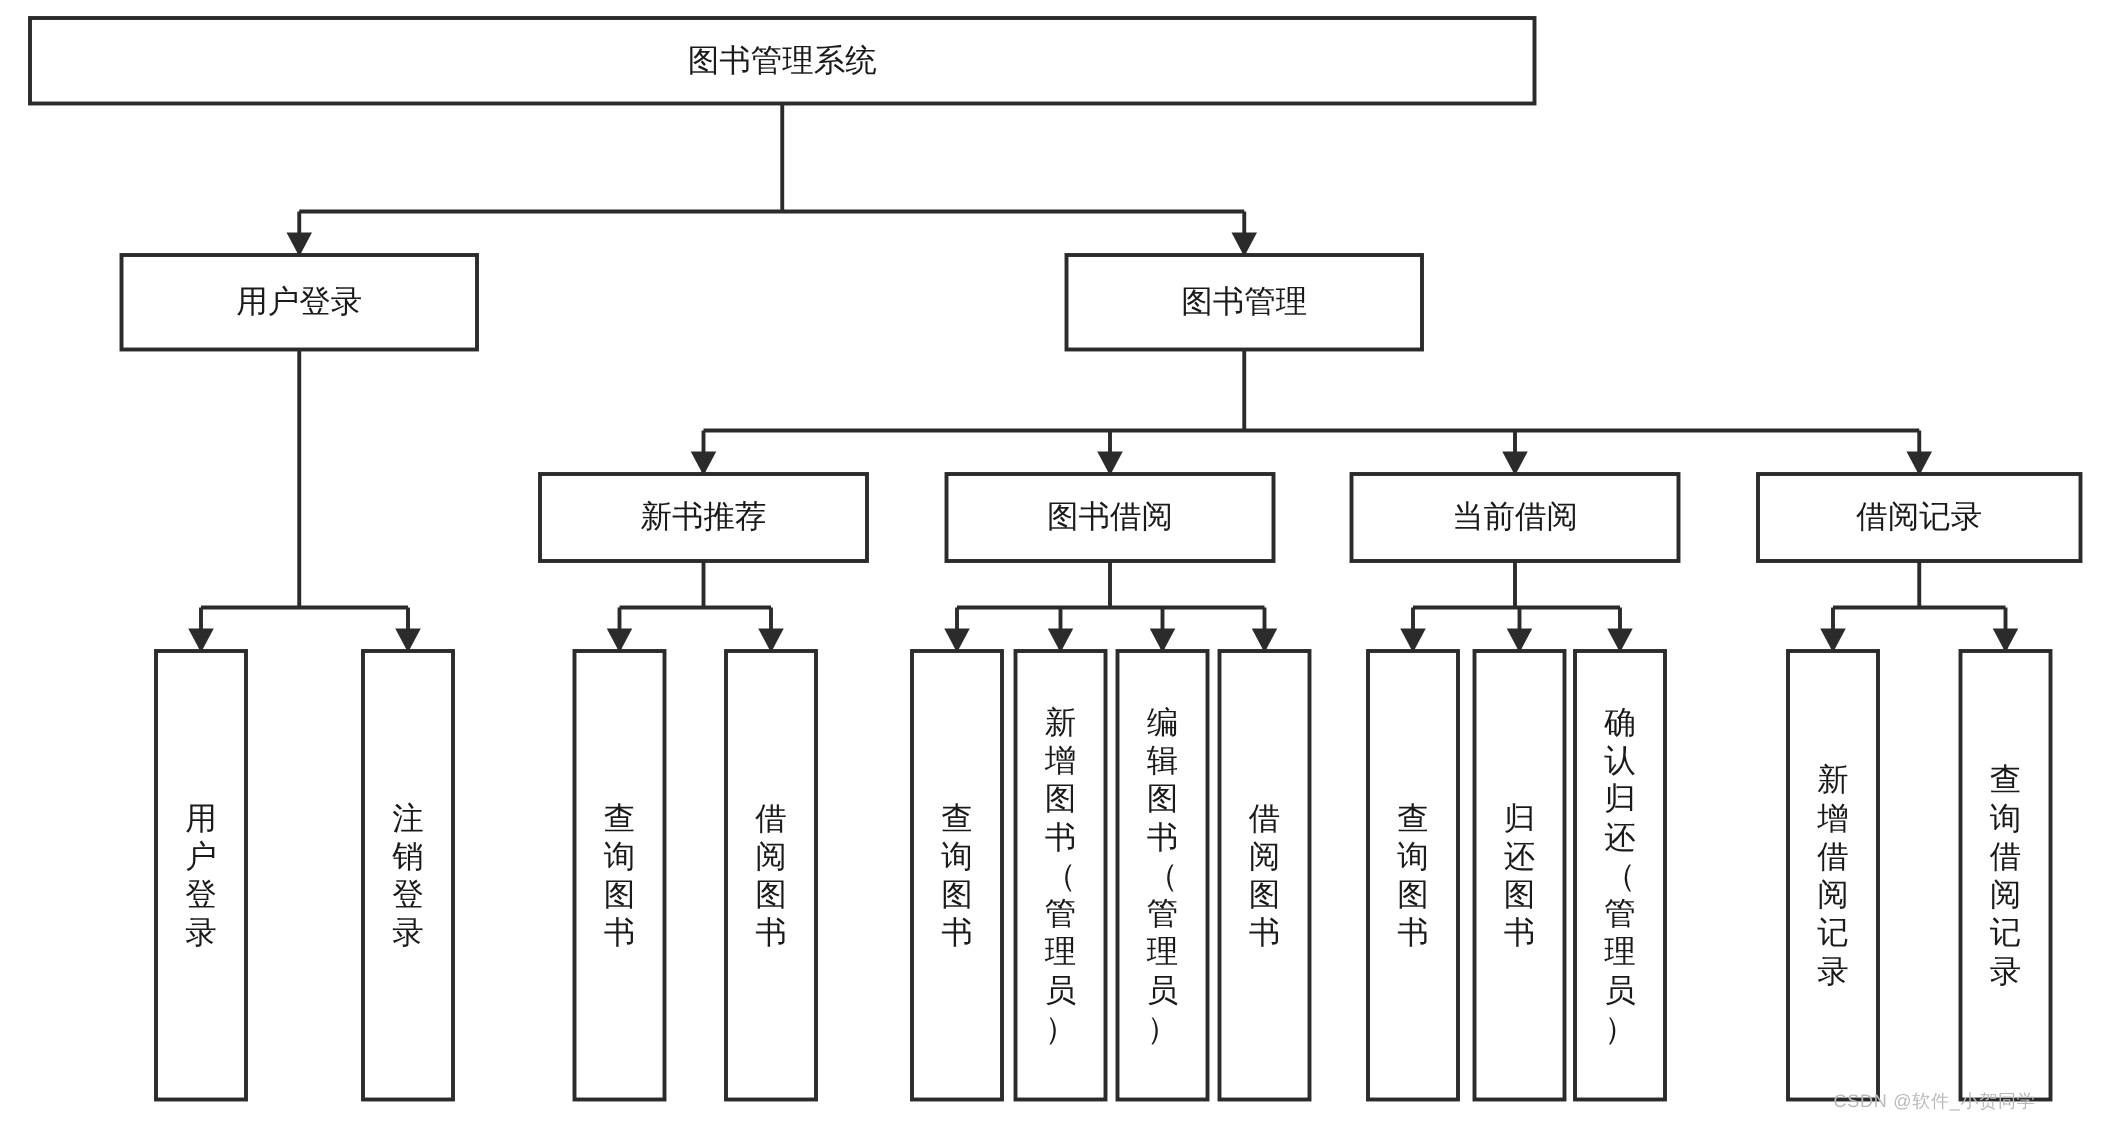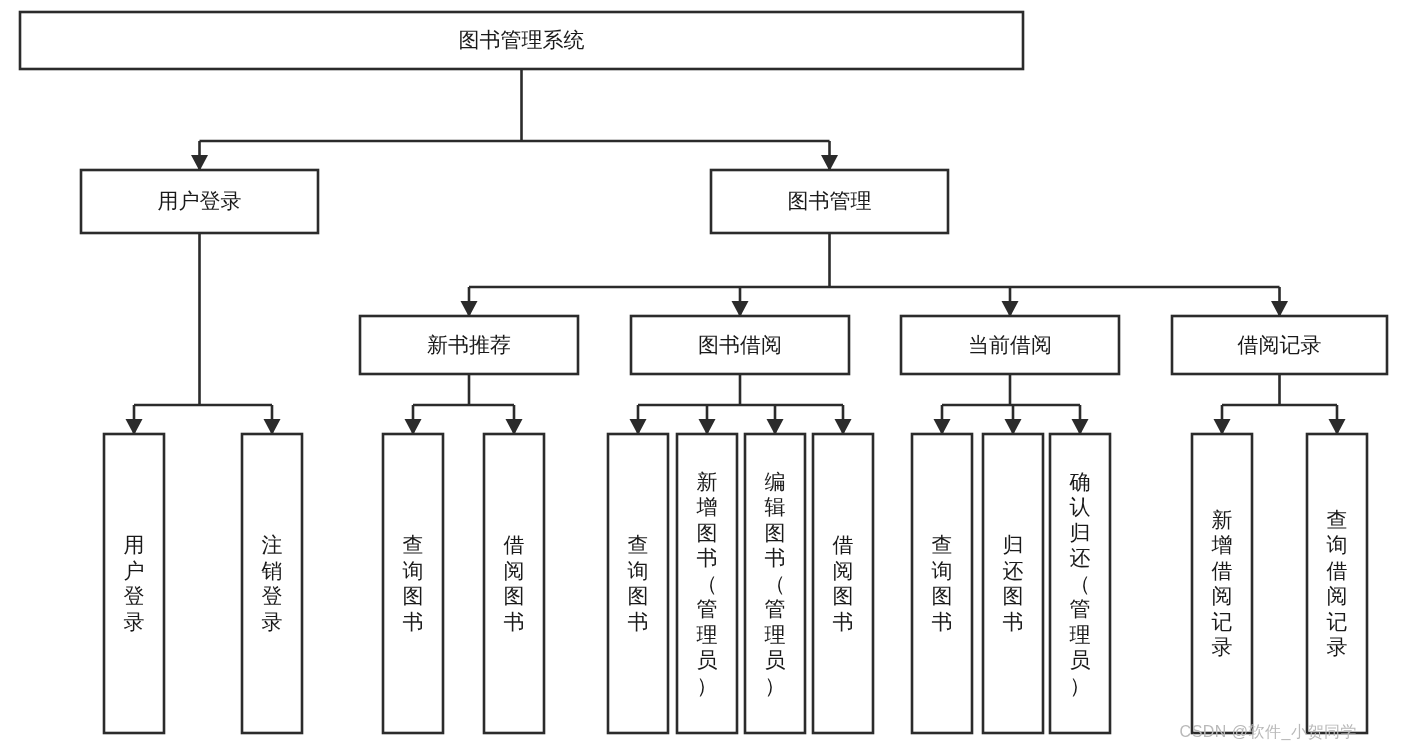--- a/index.html
+++ b/index.html
@@ -50,21 +50,21 @@
   }
   .arrow-head {
     fill: #2b2b2b;
     stroke: none;
   }
   .watermark {
     position: absolute;
     right: 14px;
     bottom: 4px;
     font-family: "Liberation Sans", "DejaVu Sans", sans-serif;
-    font-size: 16px;
+    font-size: 12px;
     color: #b9b9b9;
     white-space: nowrap;
     letter-spacing: 0.5px;
     user-select: none;
   }
 </style>
 </head>
 <body>
 
 <div id="diagram-root">

